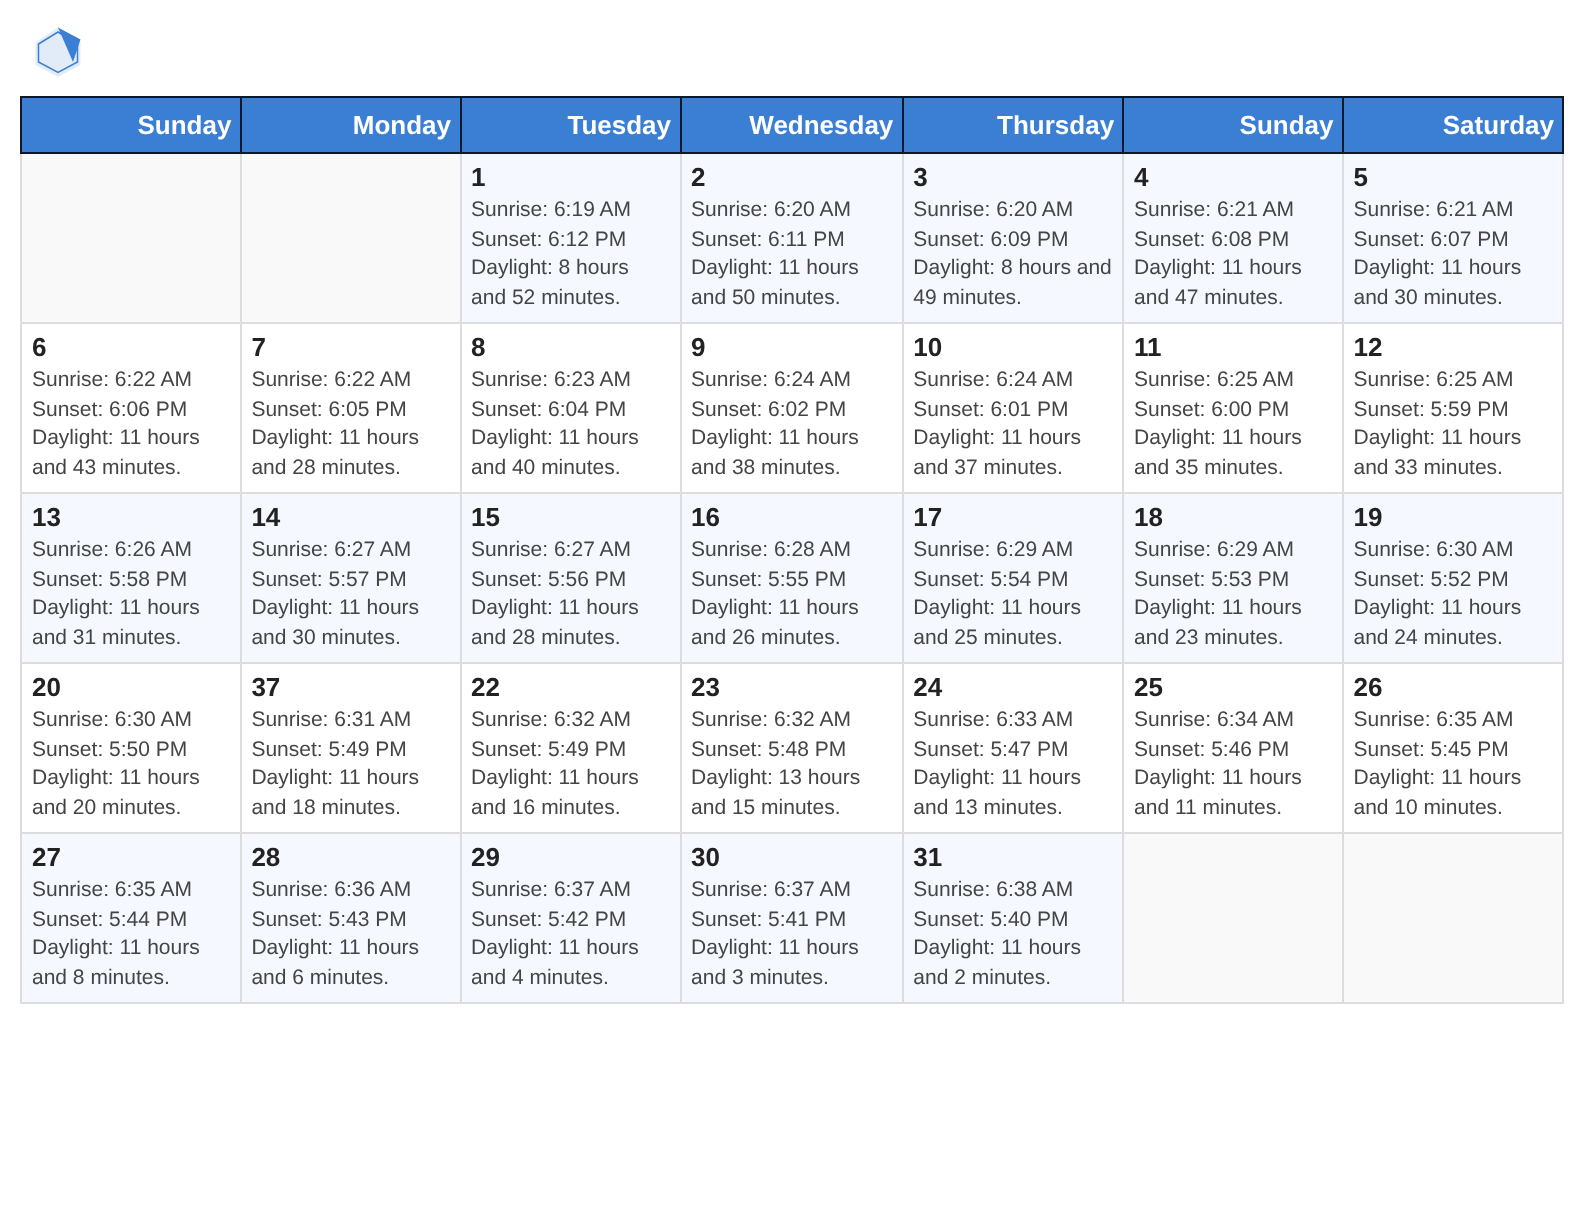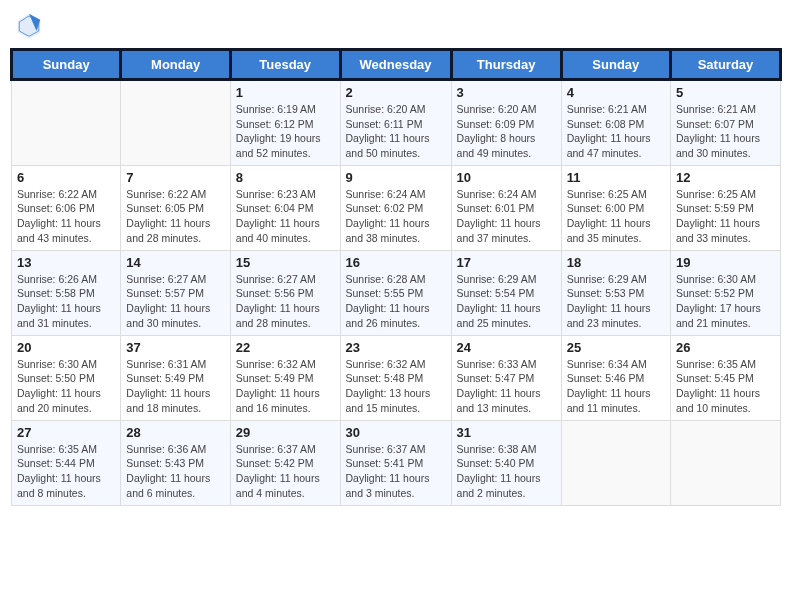--- a/index.html
+++ b/index.html
@@ -53,22 +53,22 @@
       font-size: 11px;
     }
     .calendar thead tr {
       background-color: #3a7fd4;
       color: white;
     }
     .calendar thead th {
       padding: 6px 4px;
       font-size: 13px;
       font-weight: bold;
-      text-align: center;
-      border: 3px solid #0f172a;
+      text-align: right;
+      border: 1px solid #0f172a;
     }
     .calendar tbody tr {
       border-bottom: 1px solid #ccc;
     }
     .calendar tbody td {
       vertical-align: top;
       padding: 4px 5px;
       border: 1px solid #ddd;
       min-height: 80px;
       height: 85px;
@@ -129,21 +129,21 @@
         <th>Saturday</th>
       </tr>
   </thead>
   <tbody>
   <tr>
         <td class="empty-cell"></td>
         <td class="empty-cell"></td>
         <td>
           <span class="day-number">1</span>
           <div class="day-info">Sunrise: 6:19 AM<br>
-Sunset: 6:12 PM<br><span>Daylight: 19 hours and 52 minutes.</span></div>
+Sunset: 6:12 PM<br><span>Daylight: 8 hours and 52 minutes.</span></div>
         </td>
         <td>
           <span class="day-number">2</span>
           <div class="day-info">Sunrise: 6:20 AM<br>
 Sunset: 6:11 PM<br><span>Daylight: 11 hours and 50 minutes.</span></div>
         </td>
         <td>
           <span class="day-number">3</span>
           <div class="day-info">Sunrise: 6:20 AM<br>
 Sunset: 6:09 PM<br><span>Daylight: 8 hours and 49 minutes.</span></div>
@@ -223,21 +223,21 @@
 Sunset: 5:54 PM<br><span>Daylight: 11 hours and 25 minutes.</span></div>
         </td>
         <td>
           <span class="day-number">18</span>
           <div class="day-info">Sunrise: 6:29 AM<br>
 Sunset: 5:53 PM<br><span>Daylight: 11 hours and 23 minutes.</span></div>
         </td>
         <td>
           <span class="day-number">19</span>
           <div class="day-info">Sunrise: 6:30 AM<br>
-Sunset: 5:52 PM<br><span>Daylight: 17 hours and 21 minutes.</span></div>
+Sunset: 5:52 PM<br><span>Daylight: 11 hours and 24 minutes.</span></div>
         </td>
       </tr>
       <tr>
         <td>
           <span class="day-number">20</span>
           <div class="day-info">Sunrise: 6:30 AM<br>
 Sunset: 5:50 PM<br><span>Daylight: 11 hours and 20 minutes.</span></div>
         </td>
         <td>
           <span class="day-number">37</span>

